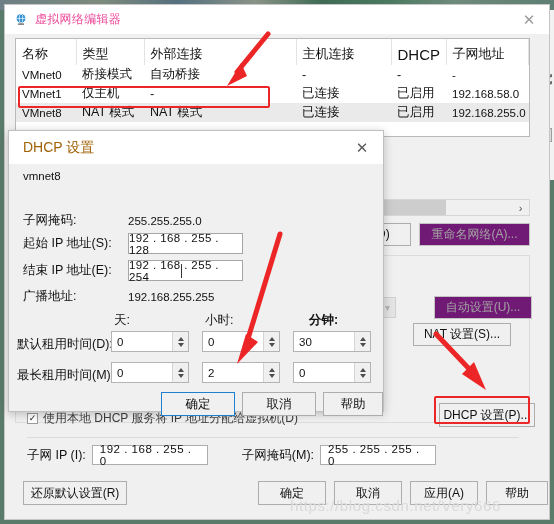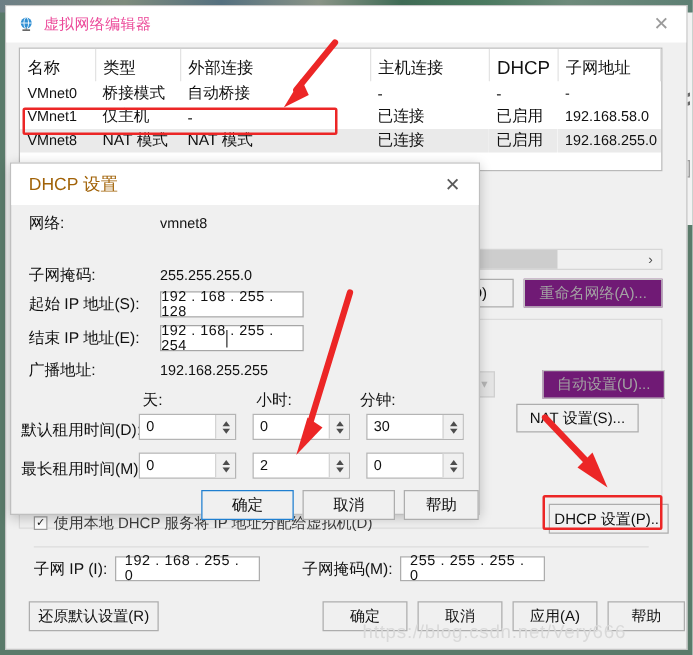--- a/index.html
+++ b/index.html
@@ -305,21 +305,20 @@
 </div>
 
 <div class="dhcp-dialog">
   <div class="dhcp-title">
     <span class="dt">DHCP 设置</span>
     <span class="dhcp-close">✕</span>
   </div>
 
   <div class="dhcp-body">
     <div class="frow" style="left:14px;top:6px;">
-      <span class="flabel">网络:</span>
       <span class="fval">vmnet8</span>
     </div>
     <div class="frow" style="left:14px;top:48px;">
       <span class="flabel">子网掩码:</span>
       <span class="fval">255.255.255.0</span>
     </div>
     <div class="frow" style="left:14px;top:69px;">
       <span class="flabel">起始 IP 地址(S):</span>
       <span class="ipinput">192 . 168 . 255 . 128</span>
     </div>
@@ -330,21 +329,21 @@
         <span class="caret"></span>
       </span>
     </div>
     <div class="frow" style="left:14px;top:124px;">
       <span class="flabel">广播地址:</span>
       <span class="fval">192.168.255.255</span>
     </div>
 
     <div class="unit-hdr" style="left:105px;top:148px;">天:</div>
     <div class="unit-hdr" style="left:196px;top:148px;">小时:</div>
-    <div class="unit-hdr" style="left:279px;top:148px;">分钟:</div>
+    <div class="unit-hdr" style="left:300px;top:148px;font-weight:bold;">分钟:</div>
 
     <div class="frow" style="left:8px;top:172px;">
       <span>默认租用时间(D):</span>
     </div>
     <div class="spin" style="left:102px;top:167px;">
       <span class="sv">0</span>
       <span class="sb">
           <i class="up"></i>
           <i class="dn"></i>
         </span>

